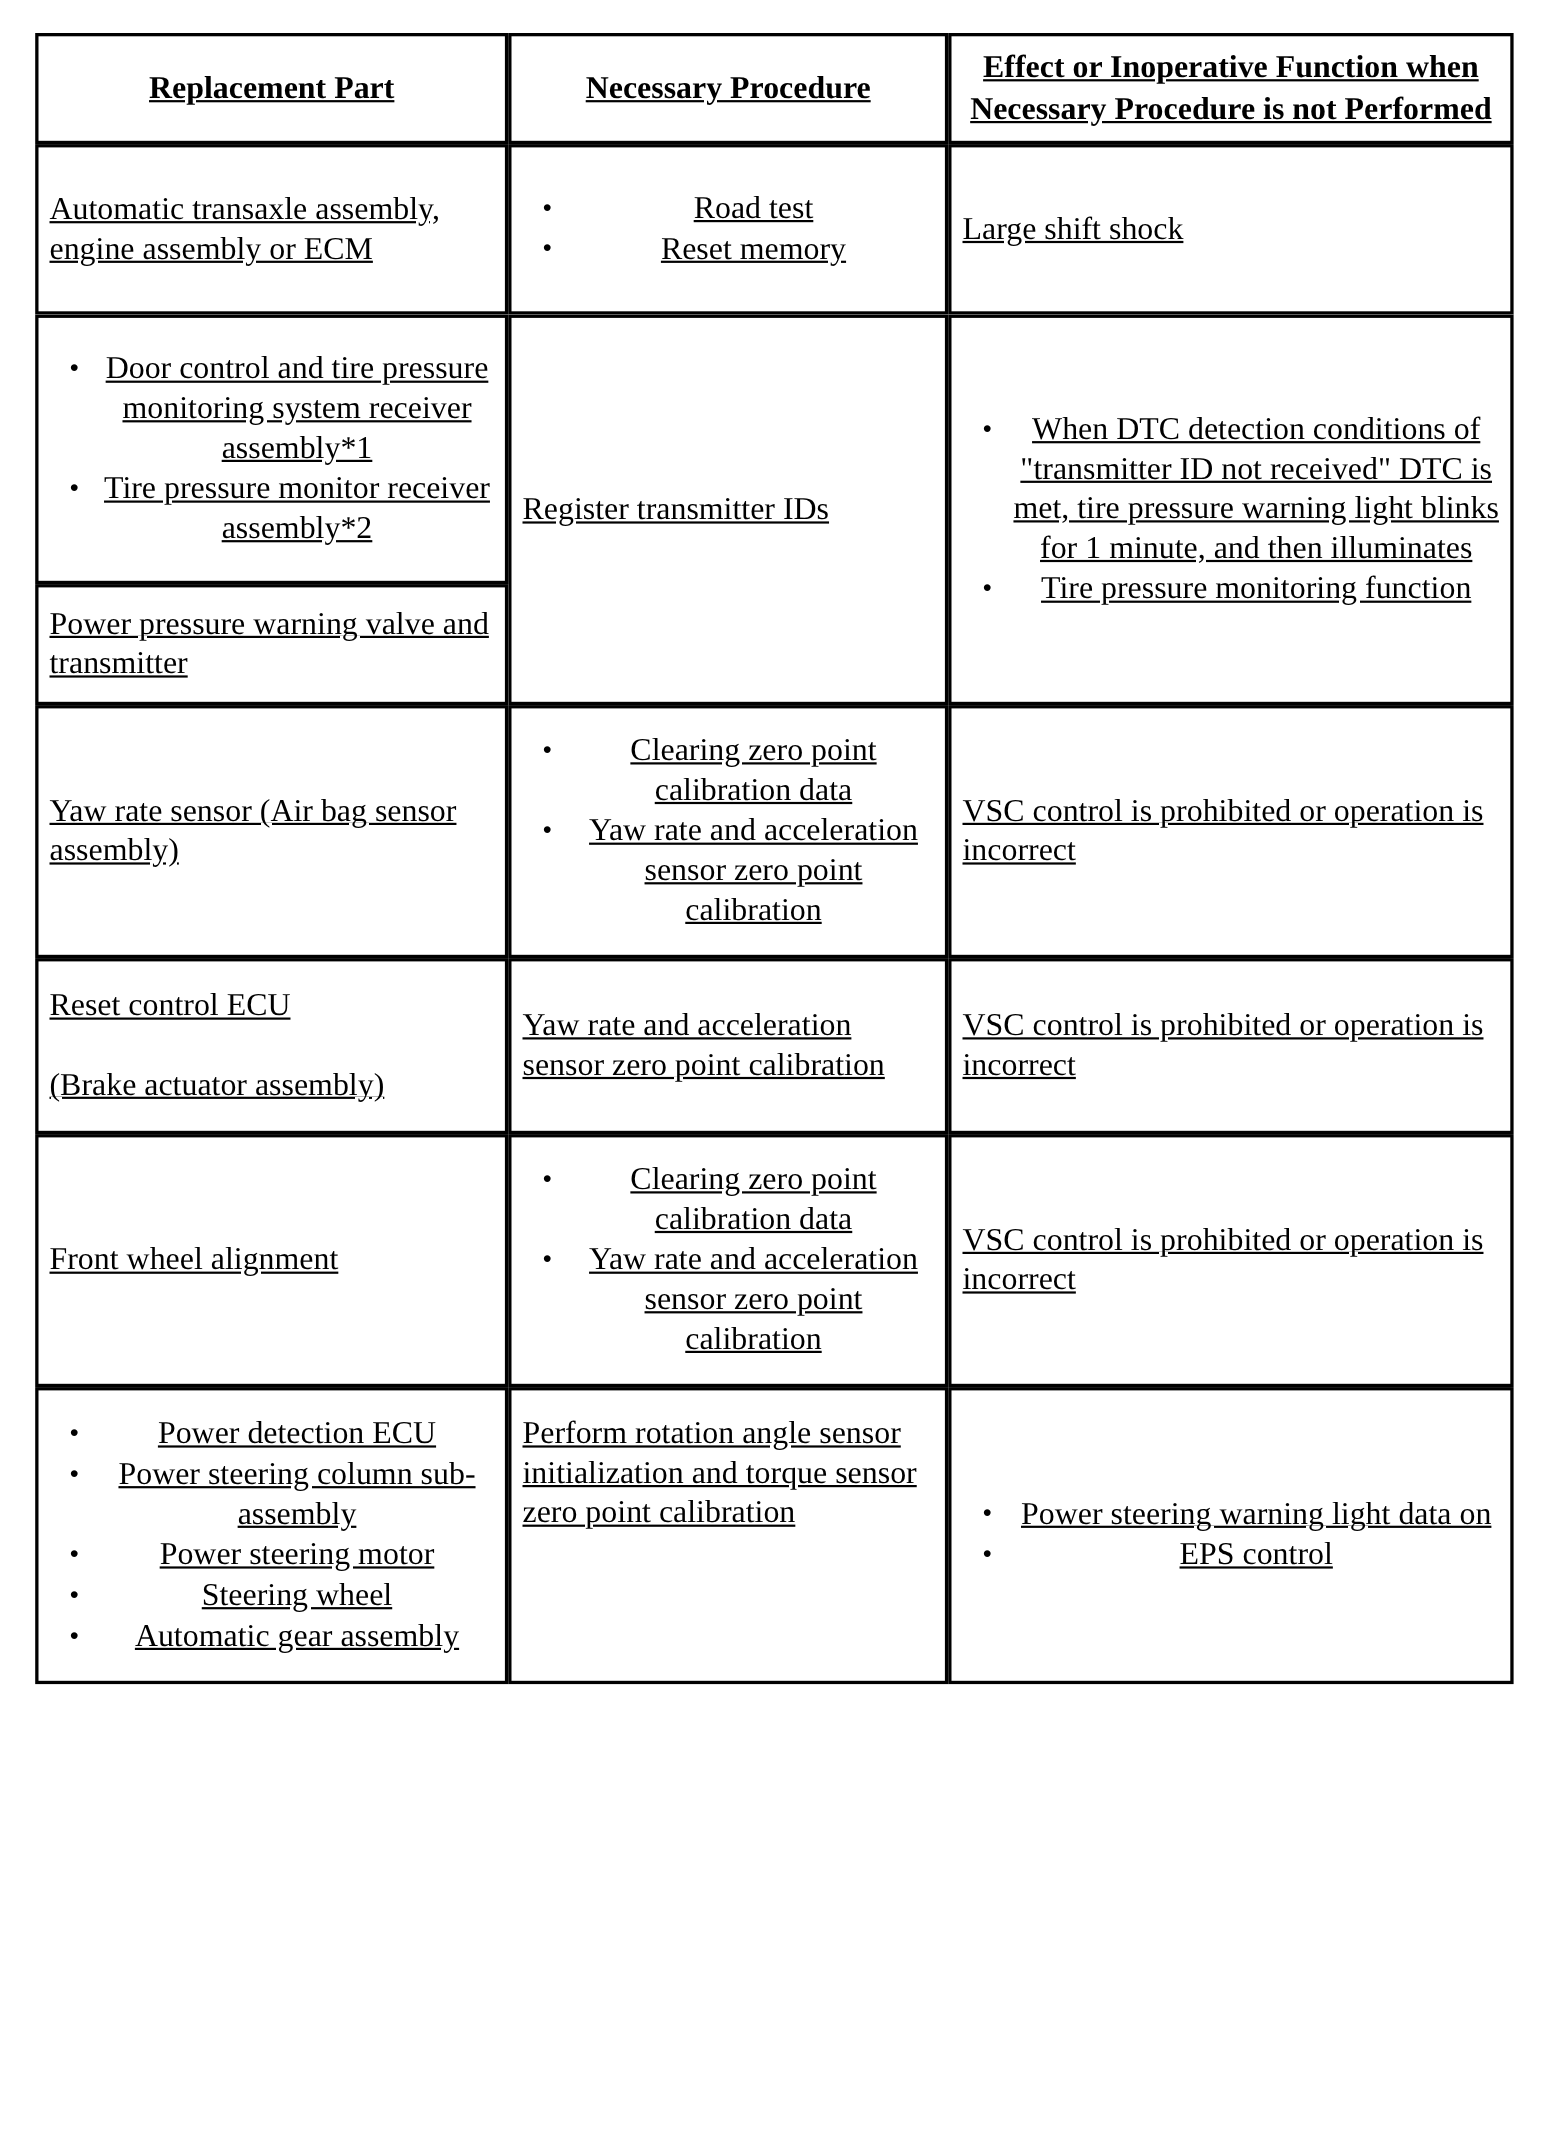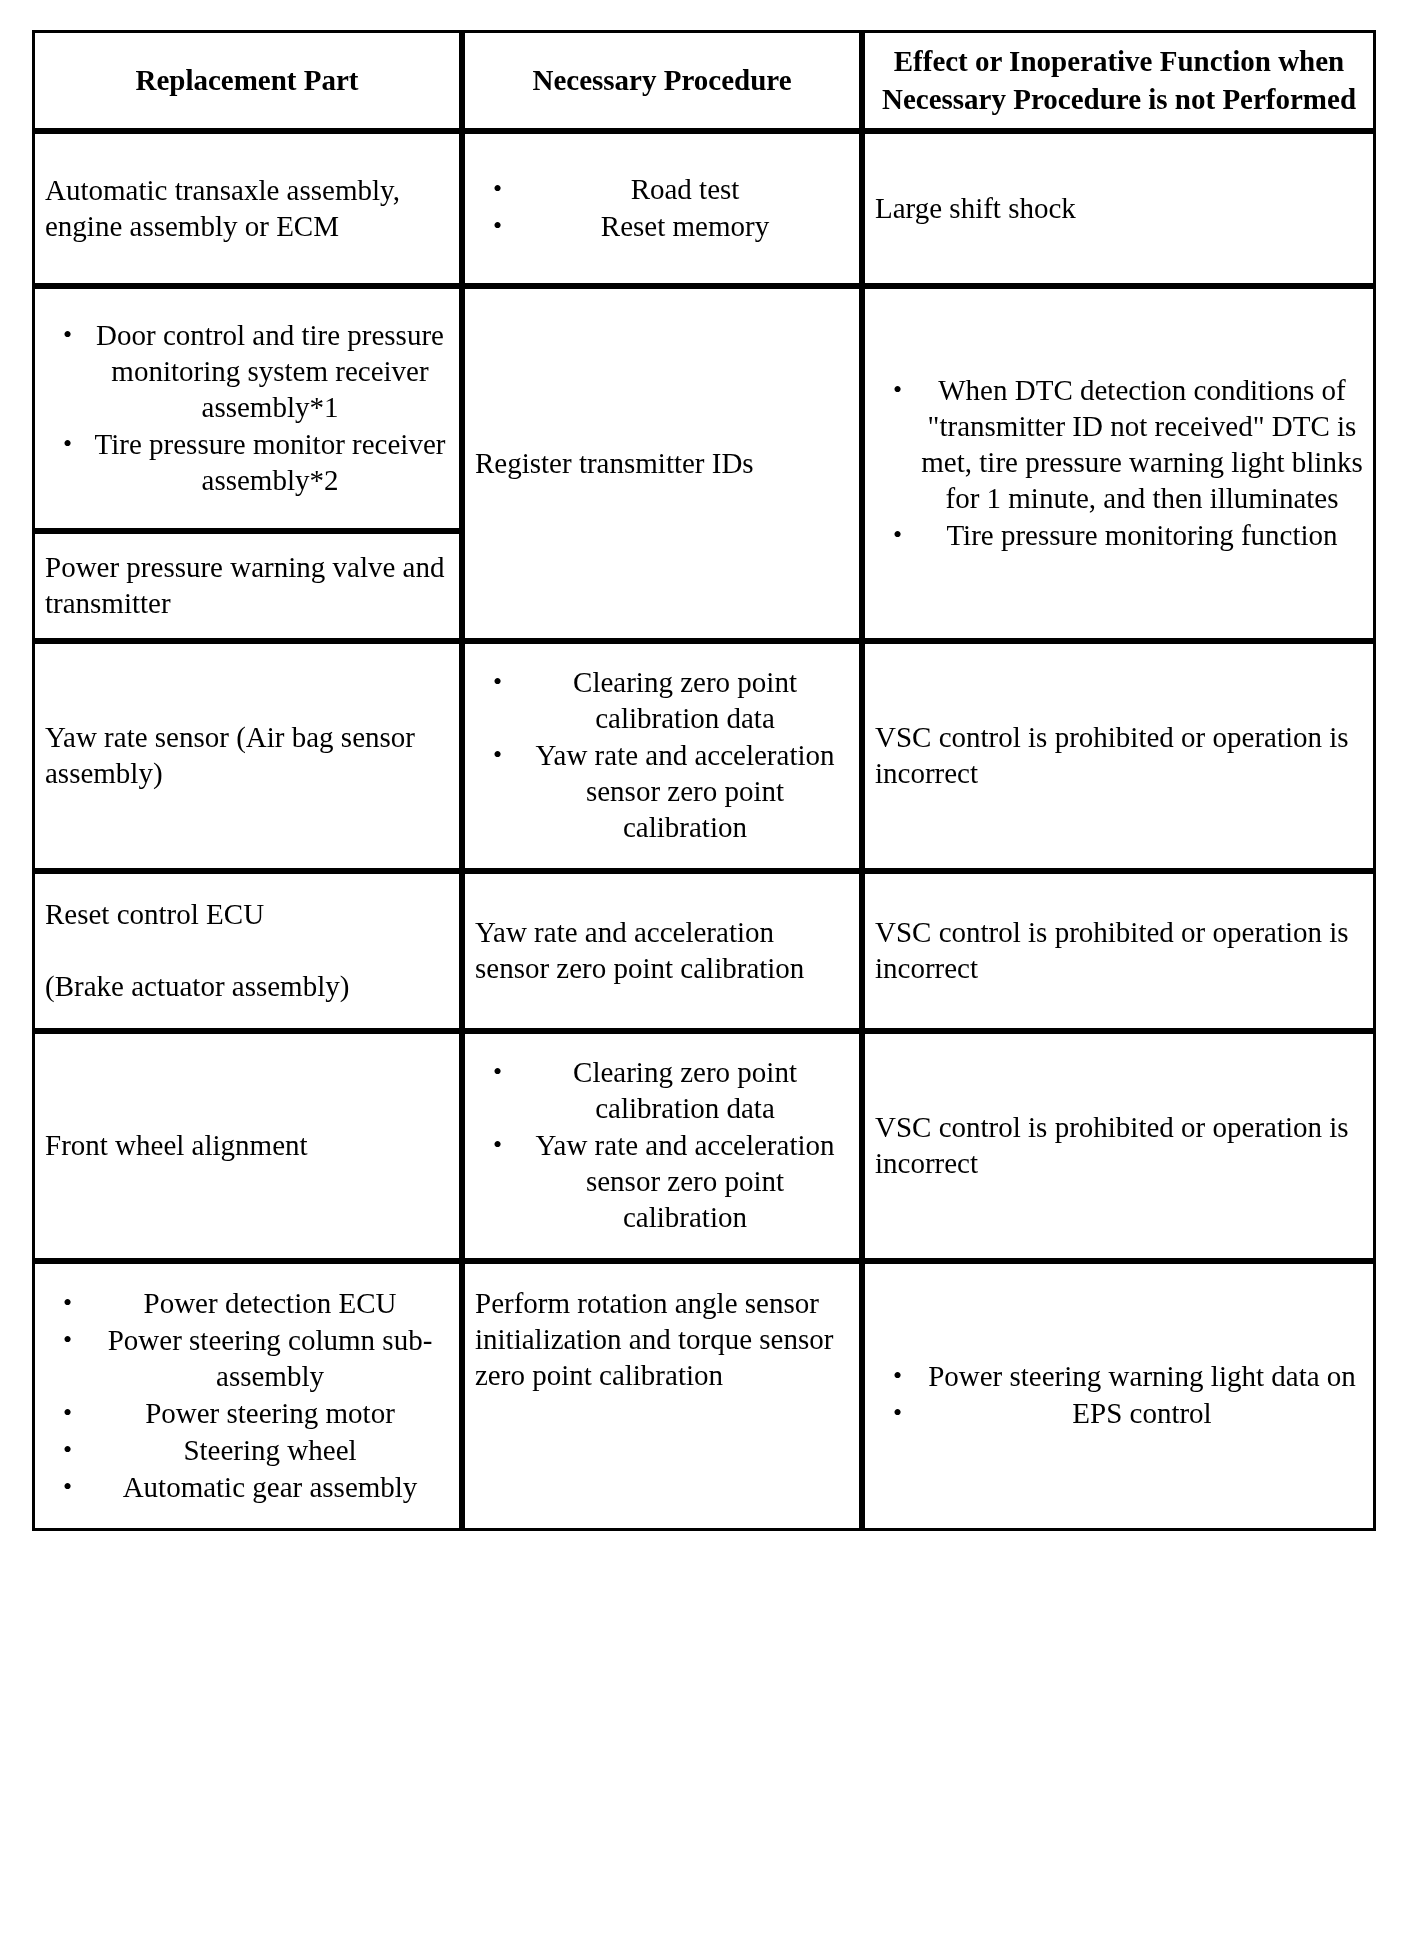--- a/index.html
+++ b/index.html
@@ -21,20 +21,21 @@
     background: #ffffff;
     box-sizing: border-box;
     padding: 30px 32px 30px 32px;
   }
   table.spec {
     border-collapse: separate;
     border-spacing: 0;
     width: 1344px;
     table-layout: fixed;
     background: #ffffff;
+    text-decoration: underline;
   }
   table.spec td, table.spec th {
     border: 3px solid #000000;
     vertical-align: middle;
     background: #ffffff;
     padding: 8px 10px;
     font-size: 29px;
     line-height: 1.24;
     font-weight: normal;
     text-align: left;

